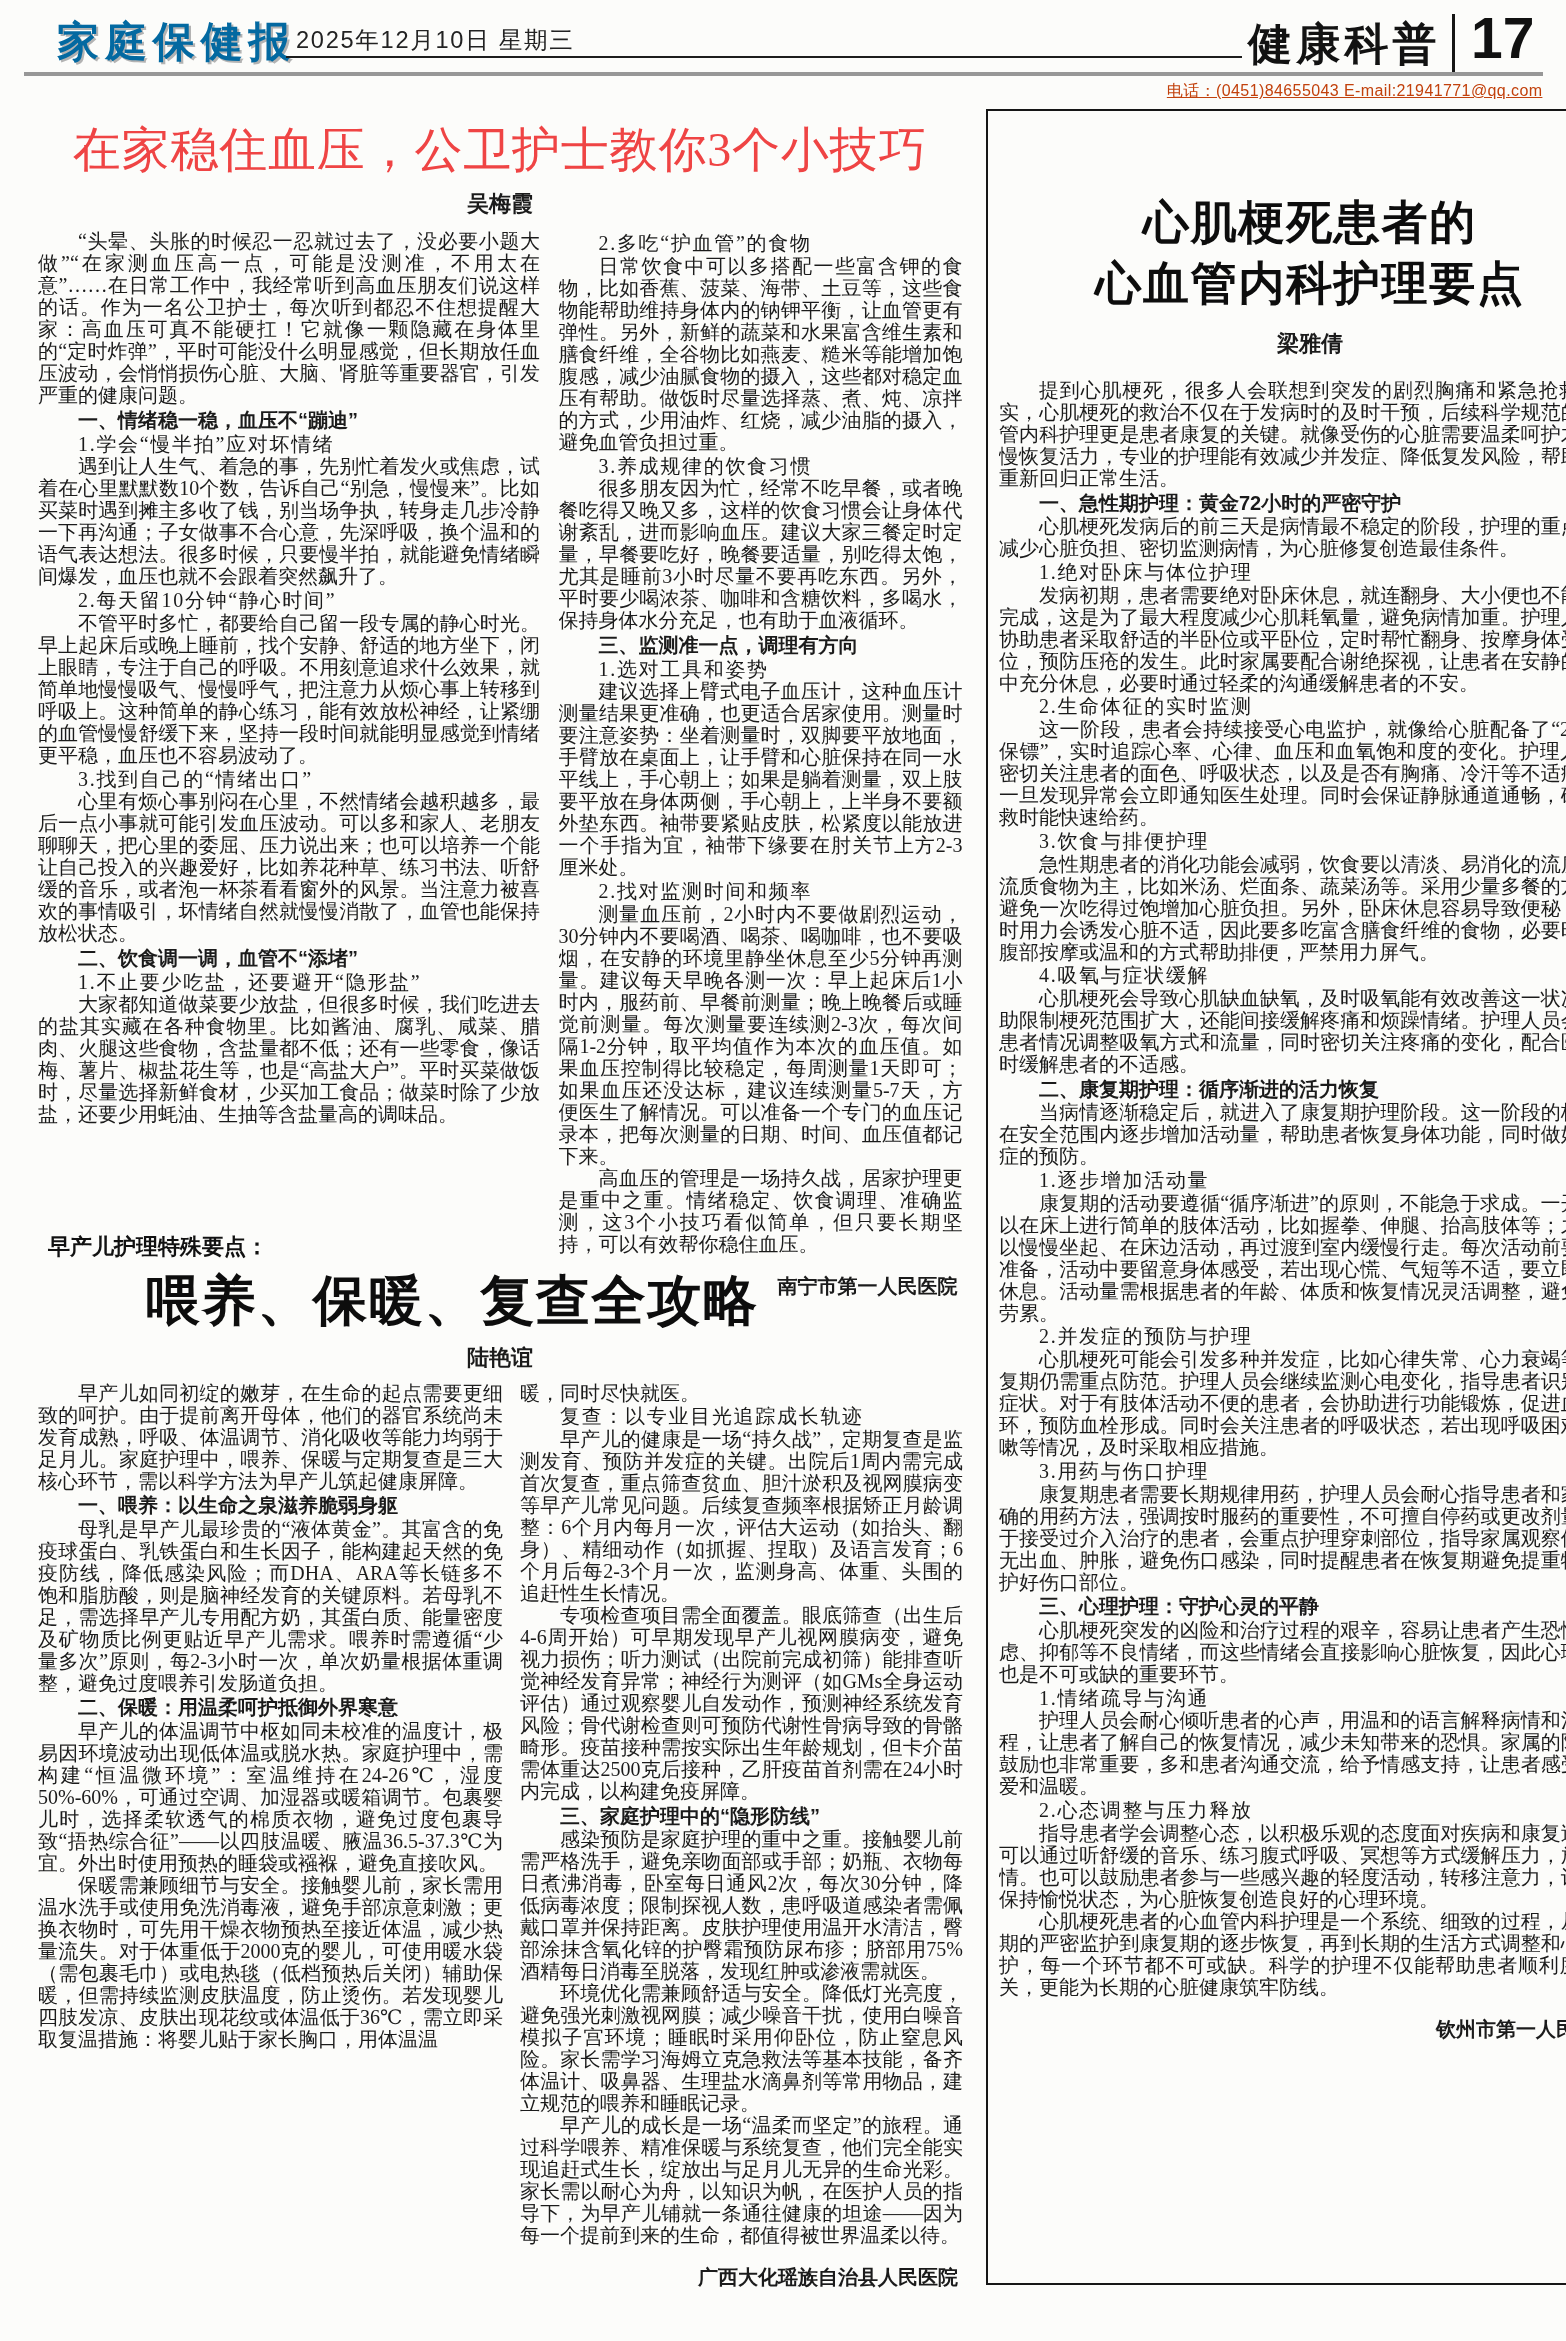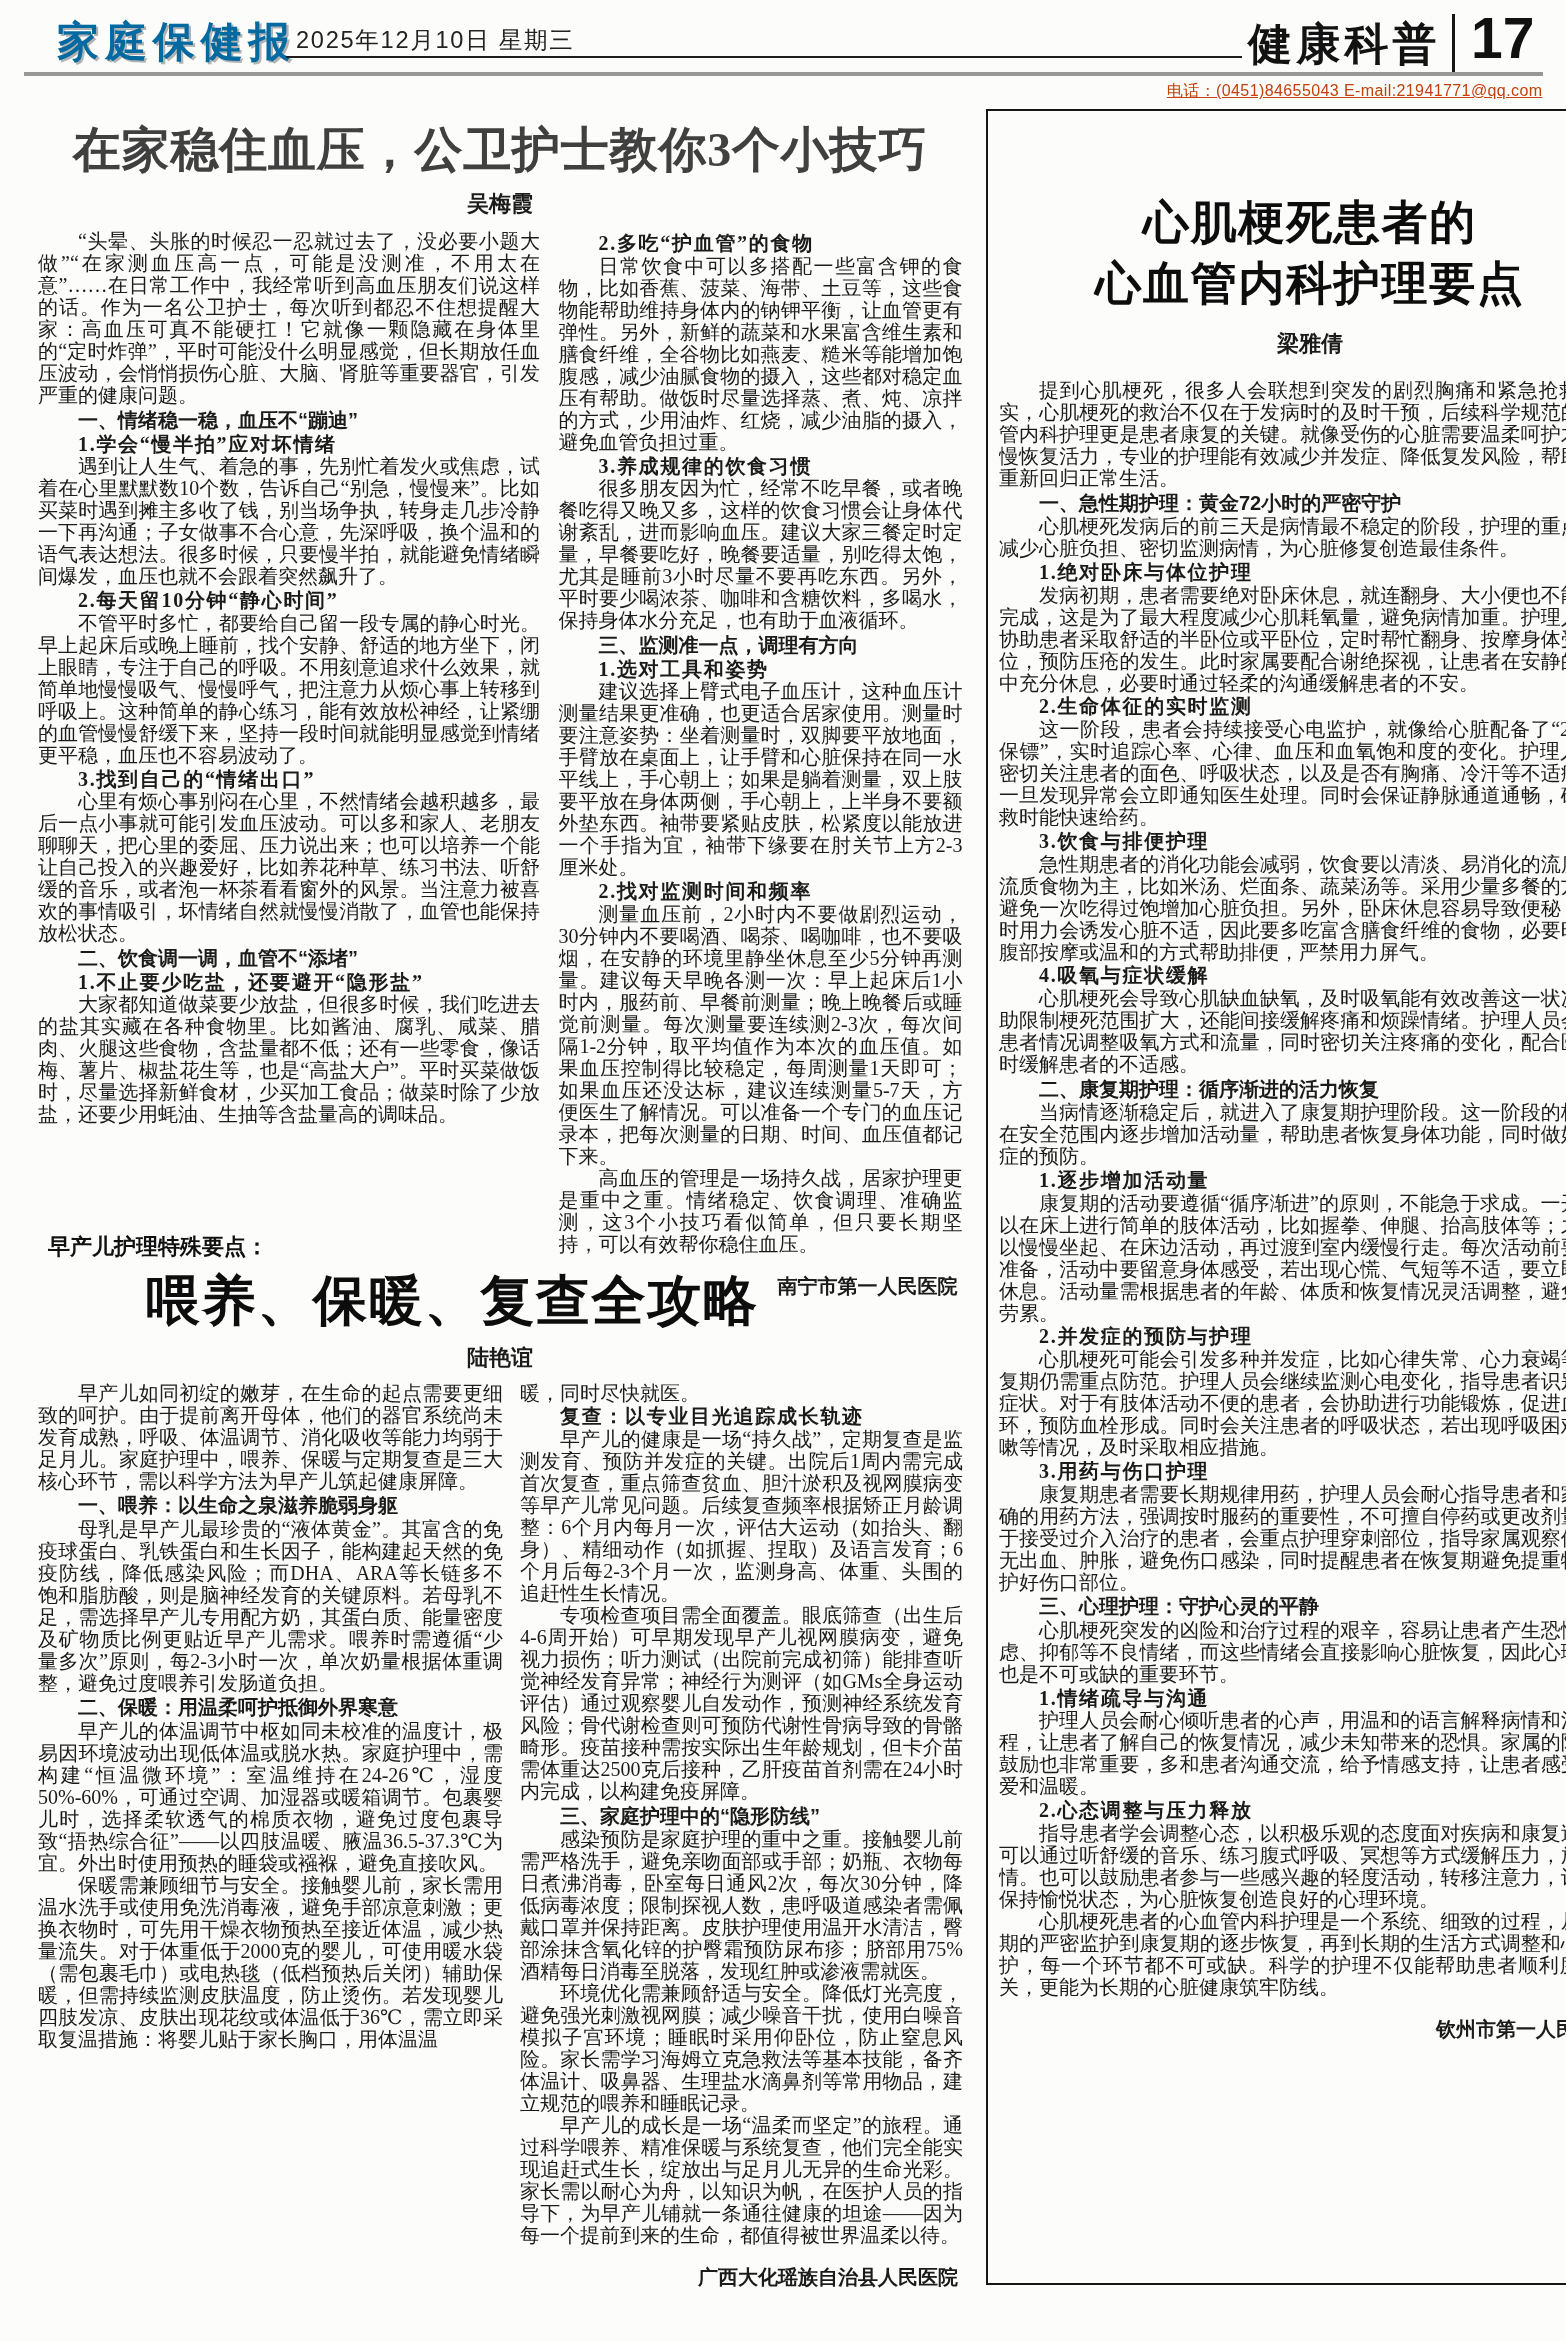--- a/index.html
+++ b/index.html
@@ -45,30 +45,30 @@
   .art-author{text-align:center;font-size:22px;font-weight:bold;margin:0 0 11.8px 0;}
   .cols{display:flex;align-items:flex-start;}
   .col{text-align:justify;overflow:hidden;}
   .b-p,.b-pc{margin:0;}
   .b-p{text-indent:2em;}
   .b-pc{text-indent:0;}
   .b-h1{
     font-family:"Liberation Sans","DejaVu Sans",sans-serif;
     font-weight:bold;text-indent:2em;margin:2.5px 0 1.7px 0;text-align:left;
   }
-  .b-h2{font-weight:bold;letter-spacing:1.7px;text-indent:2em;margin:1.7px 0 0.8px 0;text-align:left;}
+  .b-h2{font-weight:normal;letter-spacing:1.7px;text-indent:2em;margin:1.7px 0 0.8px 0;text-align:left;}
   .b-sig{
     text-align:right;font-weight:bold;margin-top:20px;padding-right:5px;
     font-family:"Liberation Sans","DejaVu Sans",sans-serif;
   }
   
   #art-bp{left:38px;top:88px;width:924px;}
   #art-bp .art-title{
-    text-align:center;font-size:48px;font-weight:700;letter-spacing:0.8px;
-    margin:30px 0 6.7px 0;color:#404040;
+    text-align:center;font-size:48px;font-weight:400;letter-spacing:0.8px;
+    margin:30px 0 6.7px 0;color:#ef4444;
   }
   #art-bp .col{font-size:20px;line-height:22px;}
   #art-bp .cols{gap:18.5px;height:1001px;}
   #art-bp .c1{width:502px;flex:none;}
   #art-bp .c2{width:404px;flex:none;}
   
   #art-pre{left:38px;top:1227px;width:924px;}
   #art-pre .title-prefix{font-size:22px;font-weight:900;margin:5px 0 3.4px 10px;color:#111;}
   #art-pre .title-main{font-size:54px;font-weight:900;letter-spacing:1.7px;margin:0 0 5px 108px;color:#0d0d0d;}
   #art-pre .art-author{margin-bottom:8.4px;}

